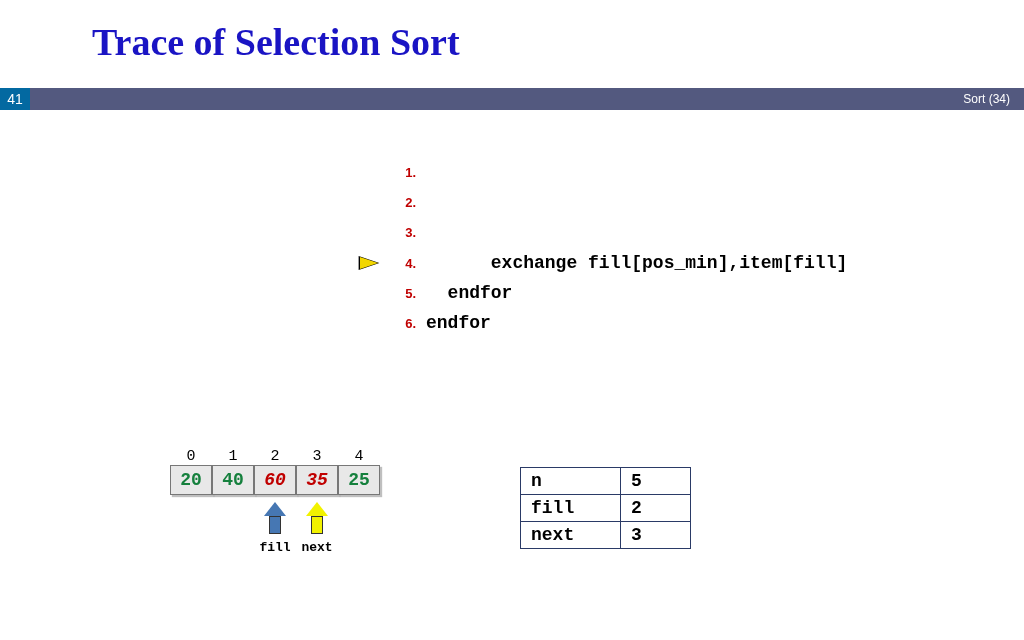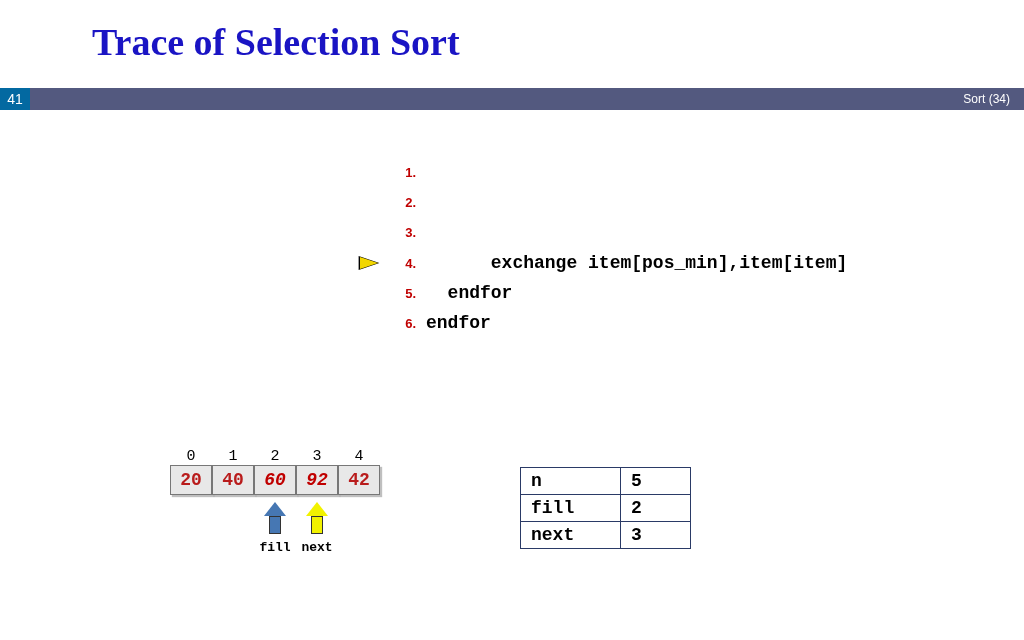--- a/index.html
+++ b/index.html
@@ -113,21 +113,21 @@
   .cell {
     width: 42px;
     height: 30px;
     border: 1px solid #777;
     background: #e8e8e8;
     text-align: center;
     line-height: 28px;
     font-family: "Courier New", monospace;
     font-size: 18px;
     font-weight: bold;
-    color: #b91c1c;
+    color: #15803d;
     box-shadow: 2px 2px 1px rgba(0,0,0,0.25);
   }
   .cell.hl { color: #c00000; font-style: italic; }
   .arrows {
     position: absolute;
     top: 502px;
     left: 170px;
     display: flex;
   }
   .arrow-slot { width: 42px; display: flex; justify-content: center; }
@@ -195,21 +195,21 @@
         <span class="code-idx">1.</span>
       </div>
       <div class="code-line">
         <span class="code-idx">2.</span>
       </div>
       <div class="code-line">
         <span class="code-idx">3.</span>
       </div>
       <div class="code-line">
         <span class="code-idx">4.</span>
-        <span class="code-txt">      exchange item[pos_min],item[item]</span>
+        <span class="code-txt">      exchange fill[pos_min],item[fill]</span>
       </div>
       <div class="code-line">
         <span class="code-idx">5.</span>
         <span class="code-txt">  endfor</span>
       </div>
       <div class="code-line">
         <span class="code-idx">6.</span>
         <span class="code-txt">endfor</span>
       </div>
     </div>
@@ -220,22 +220,22 @@
       <div class="idx-cell">0</div>
       <div class="idx-cell">1</div>
       <div class="idx-cell">2</div>
       <div class="idx-cell">3</div>
       <div class="idx-cell">4</div>
     </div>
   <div class="cell-row" id="cell-row">
       <div class="cell">20</div>
       <div class="cell">40</div>
       <div class="cell hl">60</div>
-      <div class="cell hl">92</div>
-      <div class="cell">42</div>
+      <div class="cell hl">35</div>
+      <div class="cell">25</div>
     </div>
 </div>
 
 <div class="arrows" id="arrows">
     <div class="arrow-slot"></div>
     <div class="arrow-slot"></div>
     <div class="arrow-slot">
       <div class="arrow blue">
         <div class="arrow-head"></div>
         <div class="arrow-stem"></div>

